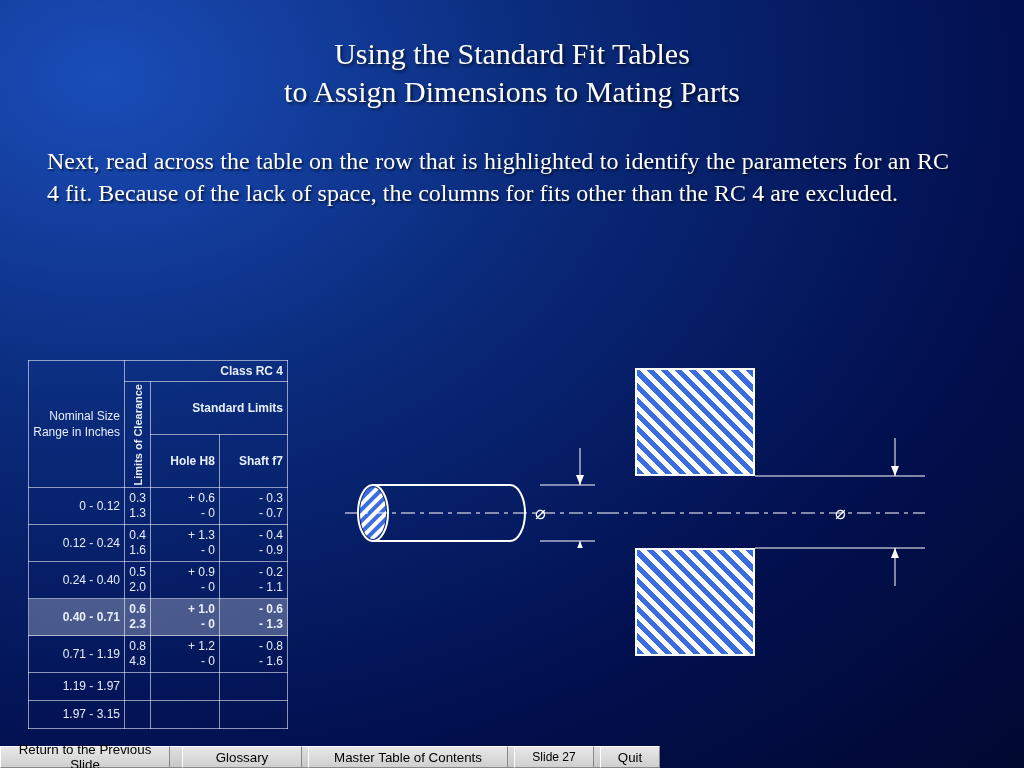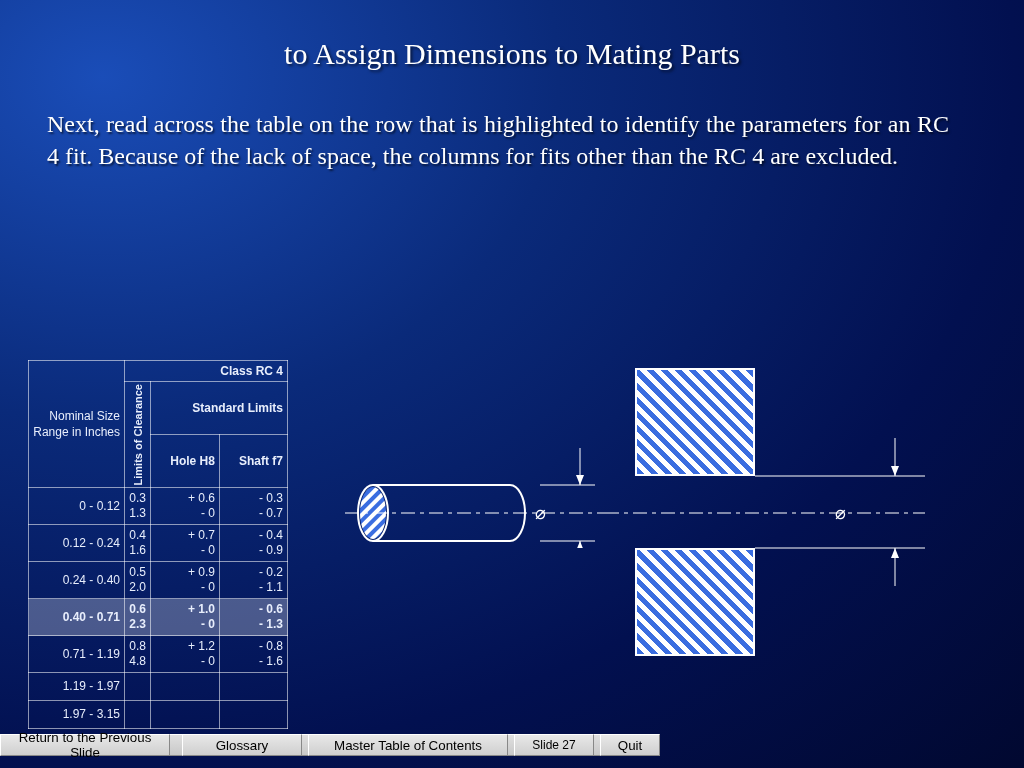--- a/index.html
+++ b/index.html
@@ -77,21 +77,21 @@
     border: 2px solid #fff;
   }
   .dim-sym {
     position: absolute;
     color: #fff;
     font-size: 18px;
     font-family: Arial, sans-serif;
   }
   .footer {
     position: absolute;
-    bottom: 12px;
+    bottom: 0;
     left: 0;
     width: 1024px;
     height: 22px;
     display: flex;
     font-family: Arial, Helvetica, sans-serif;
     font-size: 12px;
   }
   .footer button, .footer .slot {
     background: linear-gradient(#e8e8e8, #cfcfcf);
     border: 1px solid #888;
@@ -109,20 +109,21 @@
     width: 6px;
     background: linear-gradient(#e0e0e0,#c8c8c8);
     border-top:1px solid #fff;
     border-bottom:1px solid #888;
   }
 </style>
 </head>
 <body>
 
 <div class="title">
+  <div>Using the Standard Fit Tables</div>
   <div>to Assign Dimensions to Mating Parts</div>
 </div>
 
 <div class="body-text">Next, read across the table on the row that is highlighted to identify the parameters for an RC 4 fit.  Because of the lack of space, the columns for fits other than the RC 4 are excluded.</div>
 
 <table class="fit-table">
   <thead>
     <tr>
       <th rowspan="3" class="nominal-hdr">Nominal Size Range in Inches</th>
       <th colspan="3">Class RC 4</th>
@@ -156,21 +157,21 @@
       </tr>
       <tr>
         <td class="val-cell">
           <div>0.12 - 0.24</div>
         </td>
         <td class="val-cell">
           <div>0.4</div>
           <div>1.6</div>
         </td>
         <td class="val-cell">
-          <div>+ 0.7</div>
+          <div>+ 1.3</div>
           <div>- 0</div>
         </td>
         <td class="val-cell">
           <div>- 0.4</div>
           <div>- 0.9</div>
         </td>
       </tr>
       <tr>
         <td class="val-cell">
           <div>0.24 - 0.40</div>

